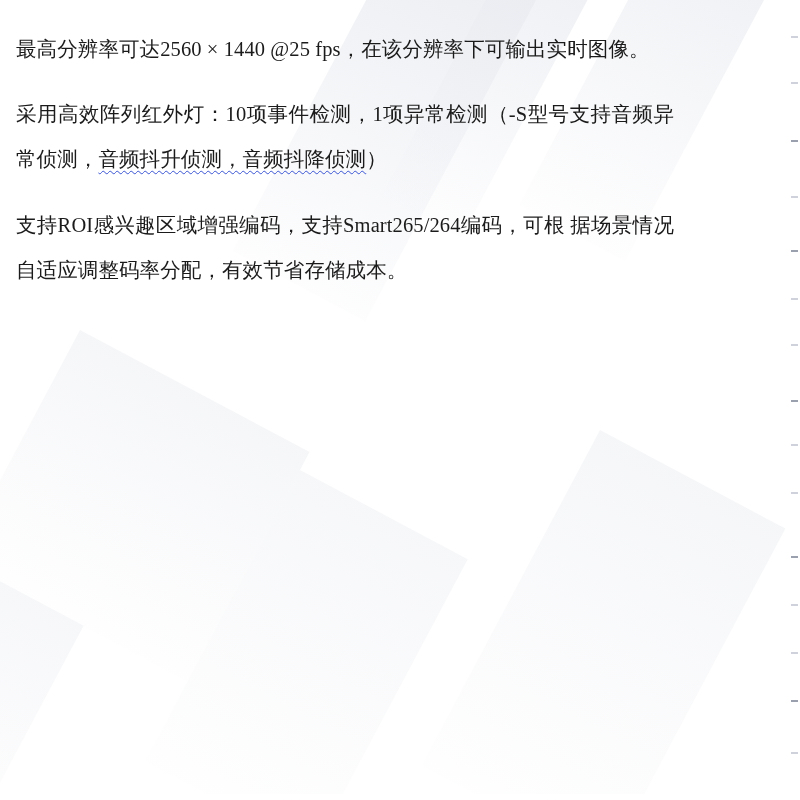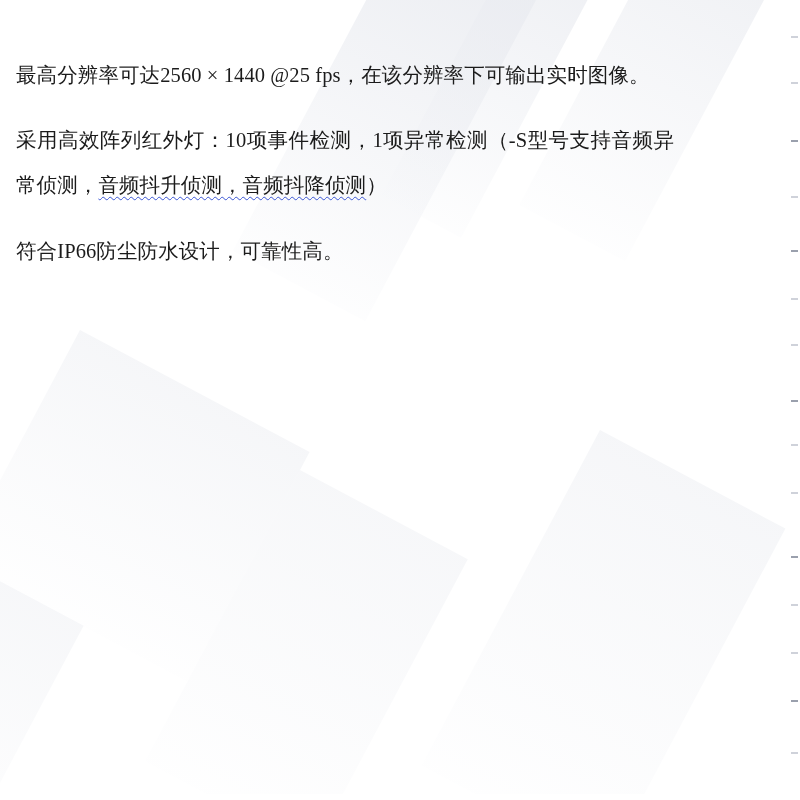--- a/index.html
+++ b/index.html
@@ -25,21 +25,21 @@
   }
   .wm-streak {
     position: absolute;
     background: linear-gradient(to bottom, rgba(233,235,240,0.95), rgba(246,247,250,0.2));
     transform-origin: top left;
   }
 
   .page {
     position: relative;
     z-index: 2;
-    padding: 32px 22px 0 16px;
+    padding: 6px 22px 0 16px;
     box-sizing: border-box;
     width: 696px;
   }
 
   .para {
     font-size: 20.5px;
     line-height: 45px;
     color: #1b1b1b;
     letter-spacing: 0.1px;
     text-align: justify;
@@ -97,27 +97,27 @@
   <div class="wm-streak" style="left:600px; top:430px; width:210px; height:380px; transform: rotate(28deg); opacity:.45;"></div>
   <div class="wm-streak" style="left:-40px; top:560px; width:140px; height:260px; transform: rotate(28deg); opacity:.4;"></div>
 </div>
 
 <div class="page">
 
   <p class="para">最高分辨率可达2560 × 1440 @25 fps，在该分辨率下可输出实时图像。</p>
 
   <p class="para"><span>采用高效阵列红外灯：10项事件检测，1项异常检测（-S型号支持音频异常侦测，</span><span class="wavy">音频抖升侦测，音频抖降侦测</span><span>）</span></p>
 
+  <p class="para">支持ROI感兴趣区域增强编码，支持Smart265/264编码，可根 据场景情况自适应调整码率分配，有效节省存储成本。</p>
 
 
 
 
 
 
-  <p class="para">符合IP66防尘防水设计，可靠性高。</p>
 
 </div>
 
 <div class="edge-marks">
   <div class="edge-mark" style="top:36px;"></div>
   <div class="edge-mark" style="top:82px;"></div>
   <div class="edge-mark dark" style="top:140px;"></div>
   <div class="edge-mark" style="top:196px;"></div>
   <div class="edge-mark dark" style="top:250px;"></div>
   <div class="edge-mark" style="top:298px;"></div>

